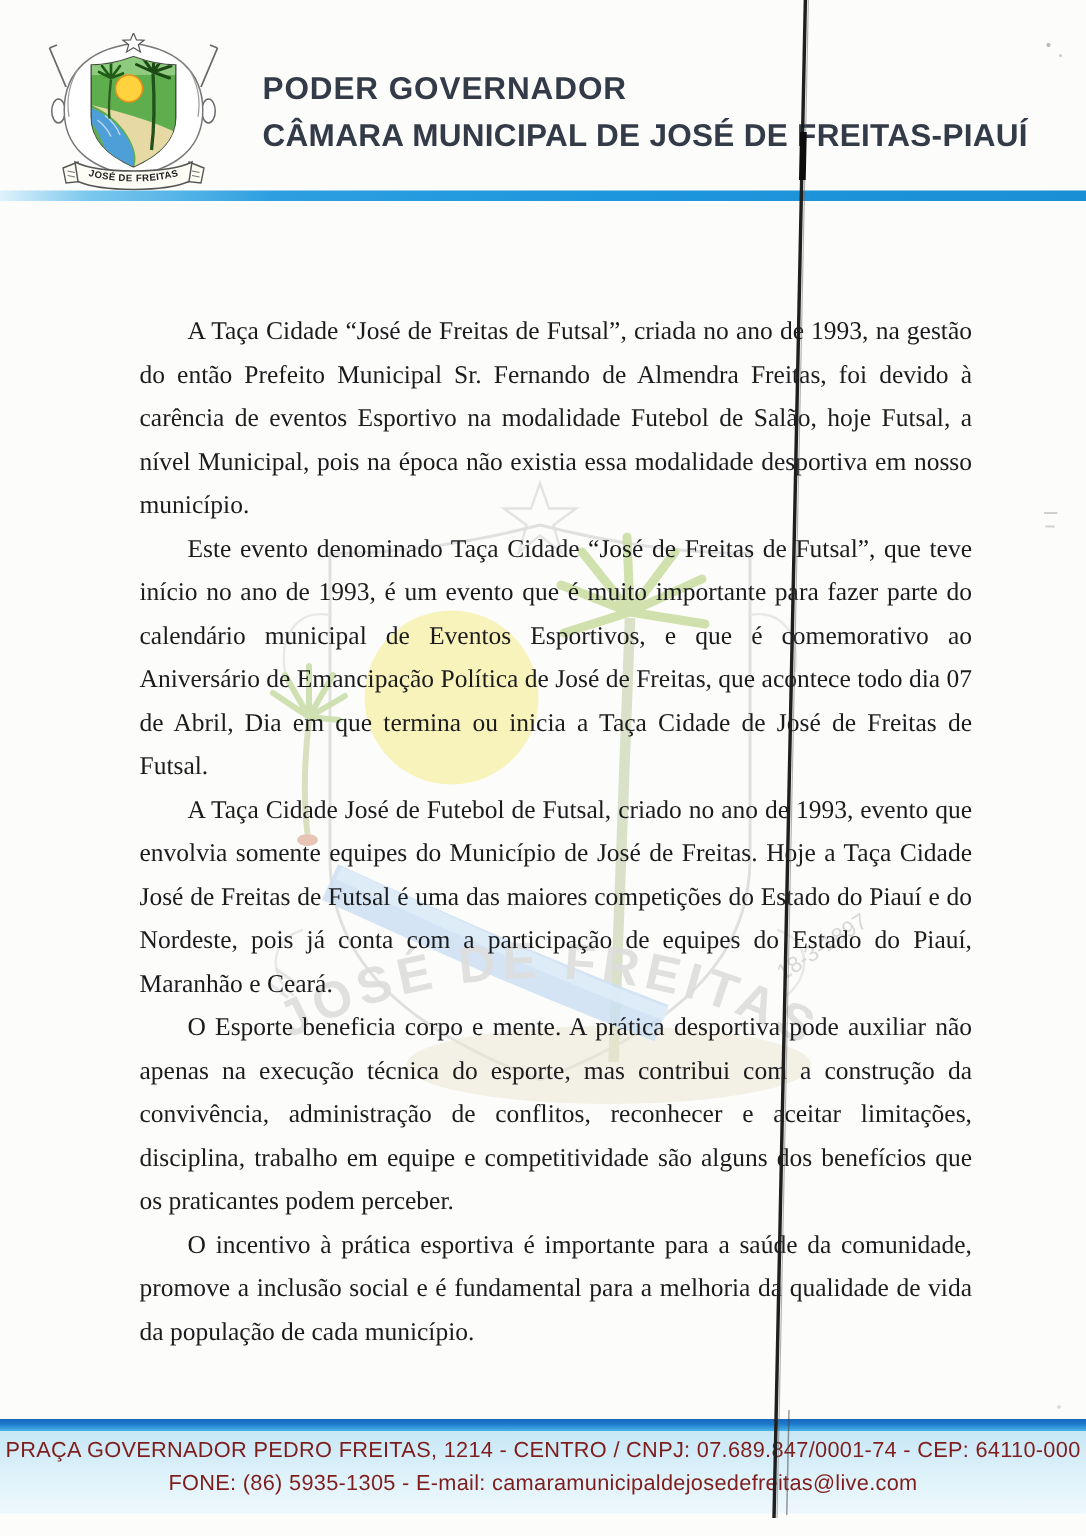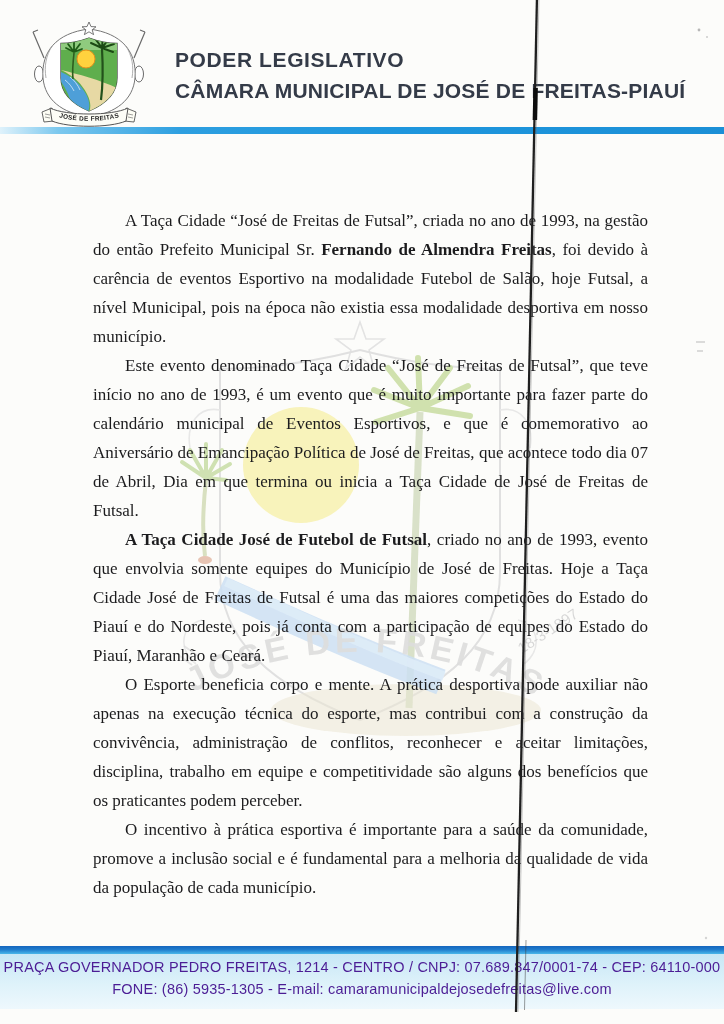--- a/index.html
+++ b/index.html
@@ -20,33 +20,33 @@
   
   .watermark{position:absolute; left:106px; top:320px; width:508px; height:452px; opacity:.9; pointer-events:none;}
   
   .doc-body{
     position:absolute; left:93px; top:206px; width:555px;
     font-family:"Liberation Serif","DejaVu Serif",serif;
     font-size:17px; line-height:29px; color:var(--body-text,#1b1b1d);
     text-align:justify;
   }
   .doc-body p{margin:0; text-indent:32px;}
-  .doc-body .b{font-weight:bold;}
+  .doc-body .b{font-weight:normal;}
   
   .footer-band{
     position:absolute; top:946px; left:0; right:0; height:8px;
     background:linear-gradient(180deg,var(--footer-band-top,#1565bd) 0%,#1f7ccc 45%,var(--footer-band-bottom,#4ab6ea) 100%);
   }
   .footer-bg{
     position:absolute; top:954px; left:0; right:0; height:55px;
     background:linear-gradient(180deg,var(--footer-bg,#c8e7f6) 0%,#def2fa 55%,#eef8fd 100%);
   }
   .footer-text{
     position:absolute; top:957px; left:0; right:0; text-align:center;
-    color:#4c1d95; font-size:14.5px; font-weight:500; letter-spacing:.2px; line-height:21.5px;
+    color:#7f1d1d; font-size:14.5px; font-weight:500; letter-spacing:.2px; line-height:21.5px;
   }
   
   .artifacts{position:absolute; inset:0; pointer-events:none;}
 </style>
 </head>
 <body>
 
 <div class="page">
 
   <svg class="watermark" viewBox="0 0 508 452">
@@ -131,21 +131,21 @@
         <path id="ribArc" d="M27 94 C46 100.5 76 100.5 95 94"></path>
       </defs>
     <text font-family="Liberation Sans, DejaVu Sans, sans-serif" font-size="6.4" font-weight="bold" fill="#222" letter-spacing="0.3">
       <textPath href="#ribArc" startOffset="6%">JOSÉ DE FREITAS</textPath>
     </text>
     <path d="M17 92 l5 1 M17 95 l5 1" stroke="#777" stroke-width="0.7"></path>
     <path d="M100 92 l5 1 M100 95 l5 1" stroke="#777" stroke-width="0.7"></path>
   </svg>
 
   <div class="header-text">
-    <div class="header-line1">PODER LEGISLATIVO</div>
+    <div class="header-line1">PODER GOVERNADOR</div>
     <div class="header-line2">CÂMARA MUNICIPAL DE JOSÉ DE FREITAS-PIAUÍ</div>
   </div>
 
   <div class="rule"></div>
 
   <div class="doc-body">
       <p><span>A Taça Cidade “José de Freitas de Futsal”, criada no ano de 1993, na gestão do então Prefeito Municipal Sr. </span><span class="b">Fernando de Almendra Freitas</span><span>, foi devido à carência de eventos Esportivo na modalidade Futebol de Salão, hoje Futsal, a nível Municipal, pois na época não existia essa modalidade desportiva em nosso município.</span></p>
       <p><span>Este evento denominado Taça Cidade “José de Freitas de Futsal”, que teve início no ano de 1993, é um evento que é muito importante para fazer parte do calendário municipal de Eventos Esportivos, e que é comemorativo ao Aniversário de Emancipação Política de José de Freitas, que acontece todo dia 07 de Abril, Dia em que termina ou inicia a Taça Cidade de José de Freitas de Futsal.</span></p>
       <p><span class="b">A Taça Cidade José de Futebol de Futsal</span><span>, criado no ano de 1993, evento que envolvia somente equipes do Município de José de Freitas. Hoje a Taça Cidade José de Freitas de Futsal é uma das maiores competições do Estado do Piauí e do Nordeste, pois já conta com a participação de equipes do Estado do Piauí, Maranhão e Ceará.</span></p>
       <p><span>O Esporte beneficia corpo e mente. A prática desportiva pode auxiliar não apenas na execução técnica do esporte, mas contribui com a construção da convivência, administração de conflitos, reconhecer e aceitar limitações, disciplina, trabalho em equipe e competitividade são alguns dos benefícios que os praticantes podem perceber.</span></p>

